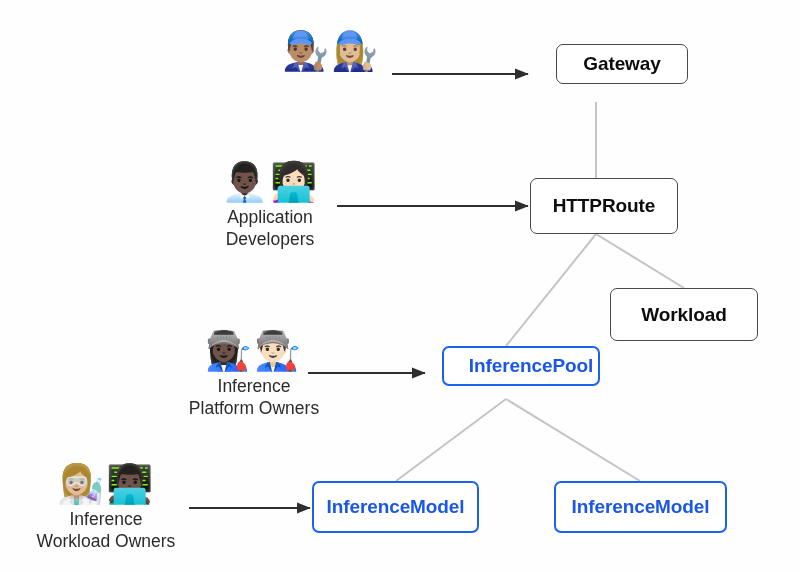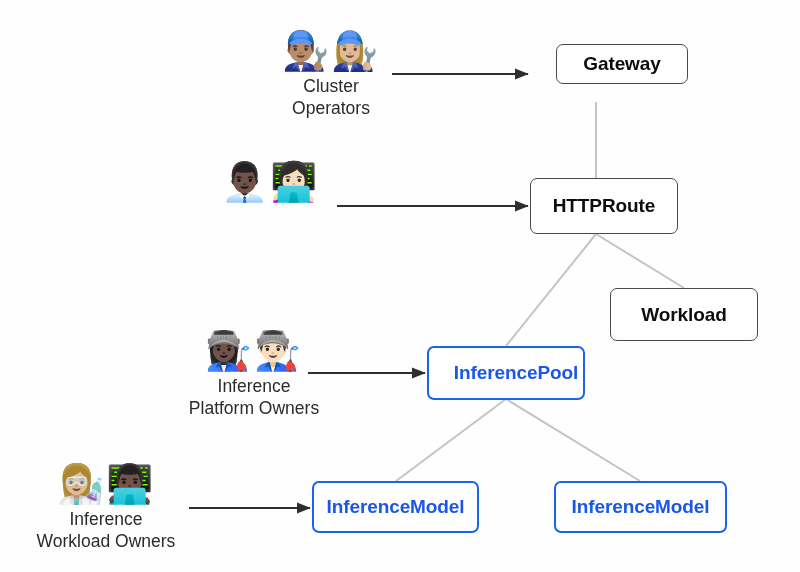--- a/index.html
+++ b/index.html
@@ -106,39 +106,39 @@
   <div id="nodes-layer">
       <div class="node dark" style="left: 556px; top: 44px; width: 132px; height: 40px;">
         <span>Gateway</span>
       </div>
       <div class="node dark" style="left: 530px; top: 178px; width: 148px; height: 56px;">
         <span>HTTPRoute</span>
       </div>
       <div class="node dark" style="left: 610px; top: 288px; width: 148px; height: 53px;">
         <span>Workload</span>
       </div>
-      <div class="node blue" style="left: 427px; top: 346px; width: 158px; height: 54px; padding-left: 20px;">
+      <div class="node blue" style="left: 442px; top: 346px; width: 158px; height: 40px; padding-left: 20px;">
         <span>InferencePool</span>
       </div>
       <div class="node blue" style="left: 312px; top: 481px; width: 167px; height: 52px;">
         <span>InferenceModel</span>
       </div>
       <div class="node blue" style="left: 554px; top: 481px; width: 173px; height: 52px;">
         <span>InferenceModel</span>
       </div>
     </div>
 
   <div id="actors-layer">
       <div class="actor" style="left: 266px; top: 30px; width: 130px;">
         <span class="actor-emoji">👨🏽‍🔧👩🏼‍🔧</span>
-        <span class="actor-label">Cluster
-Operators</span>
       </div>
       <div class="actor" style="left: 203px; top: 161px; width: 134px;">
         <span class="actor-emoji">👨🏿‍💼👩🏻‍💻</span>
+        <span class="actor-label">Application
+Developers</span>
       </div>
       <div class="actor" style="left: 172px; top: 330px; width: 164px;">
         <span class="actor-emoji">👩🏿‍🏭👨🏻‍🏭</span>
         <span class="actor-label">Inference
 Platform Owners</span>
       </div>
       <div class="actor" style="left: 19px; top: 463px; width: 174px;">
         <span class="actor-emoji">👩🏼‍🔬👨🏿‍💻</span>
         <span class="actor-label">Inference
 Workload Owners</span>

